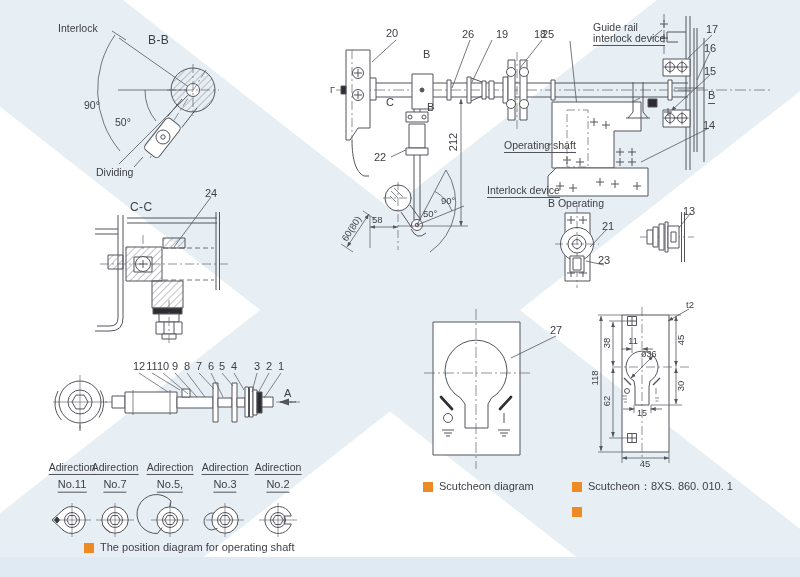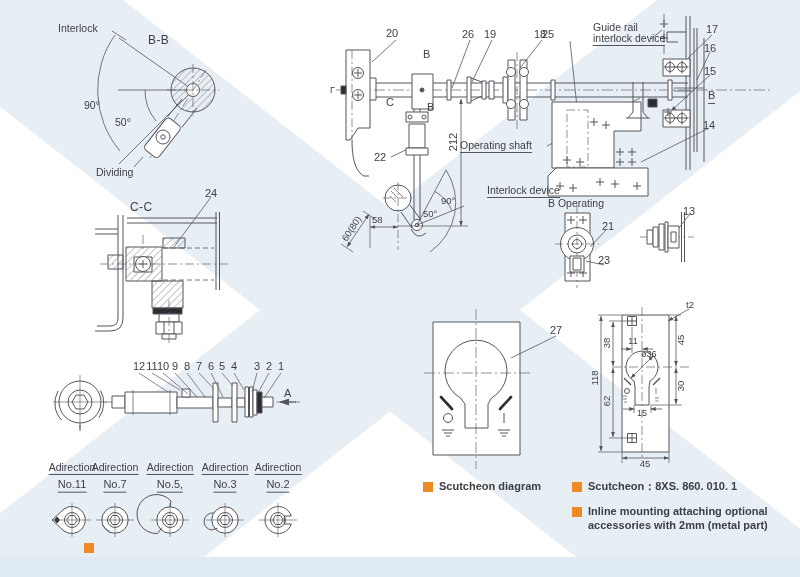--- a/index.html
+++ b/index.html
@@ -9,21 +9,21 @@
   .lbl{position:absolute;font-size:10.5px;line-height:1.15;white-space:nowrap;color:#3d3e44;}
   .num{font-size:11px;}
   .big{font-size:12px;letter-spacing:.4px;}
   .dim{font-size:9.5px;background:#ffffff00;}
   .sm{font-size:9px;}
   .ctr{transform:translate(-50%,-50%);text-align:center;}
   .rot90{transform:translate(-50%,-50%) rotate(-90deg);}
   .rot57{transform:translate(-50%,-50%) rotate(-57deg);}
   .und{border-bottom:1px solid #54555c;padding-bottom:1px;}
   .bullet{position:absolute;width:10px;height:10px;background:#ee8a23;}
-  .cap{font-size:11px;font-weight:bold;}
+  .cap{font-size:11px;}
 </style>
 </head>
 <body>
 
 <div id="canvas">
 
 <svg id="lineart" width="800" height="577" viewBox="0 0 800 577">
   <defs>
     <pattern id="hat" patternUnits="userSpaceOnUse" width="5" height="5" patternTransform="rotate(45)">
       <line x1="0" y1="0" x2="0" y2="5" stroke="#85868d" stroke-width="1"></line>
@@ -336,41 +336,41 @@
 <div class="lbl big" style="left:148px;top:34px">B-B</div>
 <div class="lbl" style="left:84px;top:99px">90°</div>
 <div class="lbl" style="left:115px;top:116px">50°</div>
 <div class="lbl" style="left:96px;top:166px">Dividing</div>
 
 <div class="lbl big" style="left:130px;top:201px">C-C</div>
 <div class="lbl num" style="left:205px;top:187px">24</div>
 
 <div class="lbl num" style="left:386px;top:27px">20</div>
 <div class="lbl num" style="left:462px;top:28px">26</div>
-<div class="lbl num" style="left:484px;top:28px">19</div>
+<div class="lbl num" style="left:496px;top:28px">19</div>
 <div class="lbl num" style="left:534px;top:28px">18</div>
 <div class="lbl num" style="left:542px;top:28px">25</div>
 <div class="lbl num" style="left:706px;top:23px" actable="false">17</div>
 <div class="lbl num" style="left:704px;top:42px">16</div>
 <div class="lbl num" style="left:704px;top:65px">15</div>
 <div class="lbl num und" style="left:708px;top:89px">B</div>
 <div class="lbl num" style="left:703px;top:119px">14</div>
 <div class="lbl num" style="left:683px;top:205px">13</div>
 <div class="lbl num" style="left:374px;top:151px">22</div>
 <div class="lbl num" style="left:602px;top:220px">21</div>
 <div class="lbl num" style="left:598px;top:254px">23</div>
 
 <div class="lbl sm" style="left:330px;top:85px">Γ</div>
 <div class="lbl num" style="left:386px;top:96px">C</div>
 <div class="lbl num" style="left:423px;top:48px">B</div>
 <div class="lbl num" style="left:427px;top:101px">B</div>
 
 <div class="lbl" style="left:593px;top:21px">Guide rail</div>
 <div class="lbl und" style="left:593px;top:32px">interlock device</div>
-<div class="lbl und" style="left:460px;top:139px">Operating shaft</div>
+<div class="lbl und" style="left:504px;top:139px">Operating shaft</div>
 <div class="lbl und" style="left:487px;top:184px">Interlock device</div>
 <div class="lbl" style="left:548px;top:197px">B Operating</div>
 
 <div class="lbl num rot90" style="left:453px;top:142px">212</div>
 <div class="lbl dim" style="left:372px;top:215px">58</div>
 <div class="lbl dim rot57" style="left:352px;top:229px">60(80)</div>
 <div class="lbl dim" style="left:441px;top:196px">90°</div>
 <div class="lbl dim" style="left:423px;top:209px">50°</div>
 
 <div class="lbl num ctr" style="left:139px;top:366px">12</div>
@@ -392,30 +392,29 @@
 <div class="lbl ctr und" style="left:170px;top:468px">Adirection</div>
 <div class="lbl ctr und" style="left:225px;top:468px">Adirection</div>
 <div class="lbl ctr und" style="left:278px;top:468px">Adirection</div>
 <div class="lbl num ctr und" style="left:72px;top:485px">No.11</div>
 <div class="lbl num ctr und" style="left:115px;top:485px">No.7</div>
 <div class="lbl num ctr und" style="left:170px;top:485px">No.5,</div>
 <div class="lbl num ctr und" style="left:225px;top:485px">No.3</div>
 <div class="lbl num ctr und" style="left:278px;top:485px">No.2</div>
 
 <div class="bullet" style="left:84px;top:543px"></div>
+<div class="lbl cap" style="left:100px;top:541px">The position diagram for operating shaft</div>
 
 <div class="lbl num" style="left:550px;top:324px">27</div>
 <div class="bullet" style="left:423px;top:482px"></div>
 <div class="lbl cap" style="left:439px;top:480px">Scutcheon diagram</div>
 
 <div class="bullet" style="left:572px;top:482px"></div>
 <div class="lbl cap" style="left:588px;top:480px">Scutcheon：8XS. 860. 010. 1</div>
 <div class="bullet" style="left:572px;top:507px"></div>
-<div class="lbl cap" style="left:588px;top:505px">Inline mounting  attaching optional</div>
-<div class="lbl cap" style="left:588px;top:519px">accessories with 2mm (metal part)</div>
 
 <div class="lbl dim rot90" style="left:595px;top:378px">118</div>
 <div class="lbl dim rot90" style="left:607px;top:343px">38</div>
 <div class="lbl dim rot90" style="left:607px;top:401px">62</div>
 <div class="lbl dim rot90" style="left:681px;top:340px">45</div>
 <div class="lbl dim rot90" style="left:681px;top:386px">30</div>
 <div class="lbl dim ctr" style="left:645px;top:464px">45</div>
 <div class="lbl sm ctr" style="left:633px;top:341px">11</div>
 <div class="lbl sm ctr" style="left:642px;top:413px">15</div>
 <div class="lbl sm" style="left:641px;top:349px">ø36</div>

